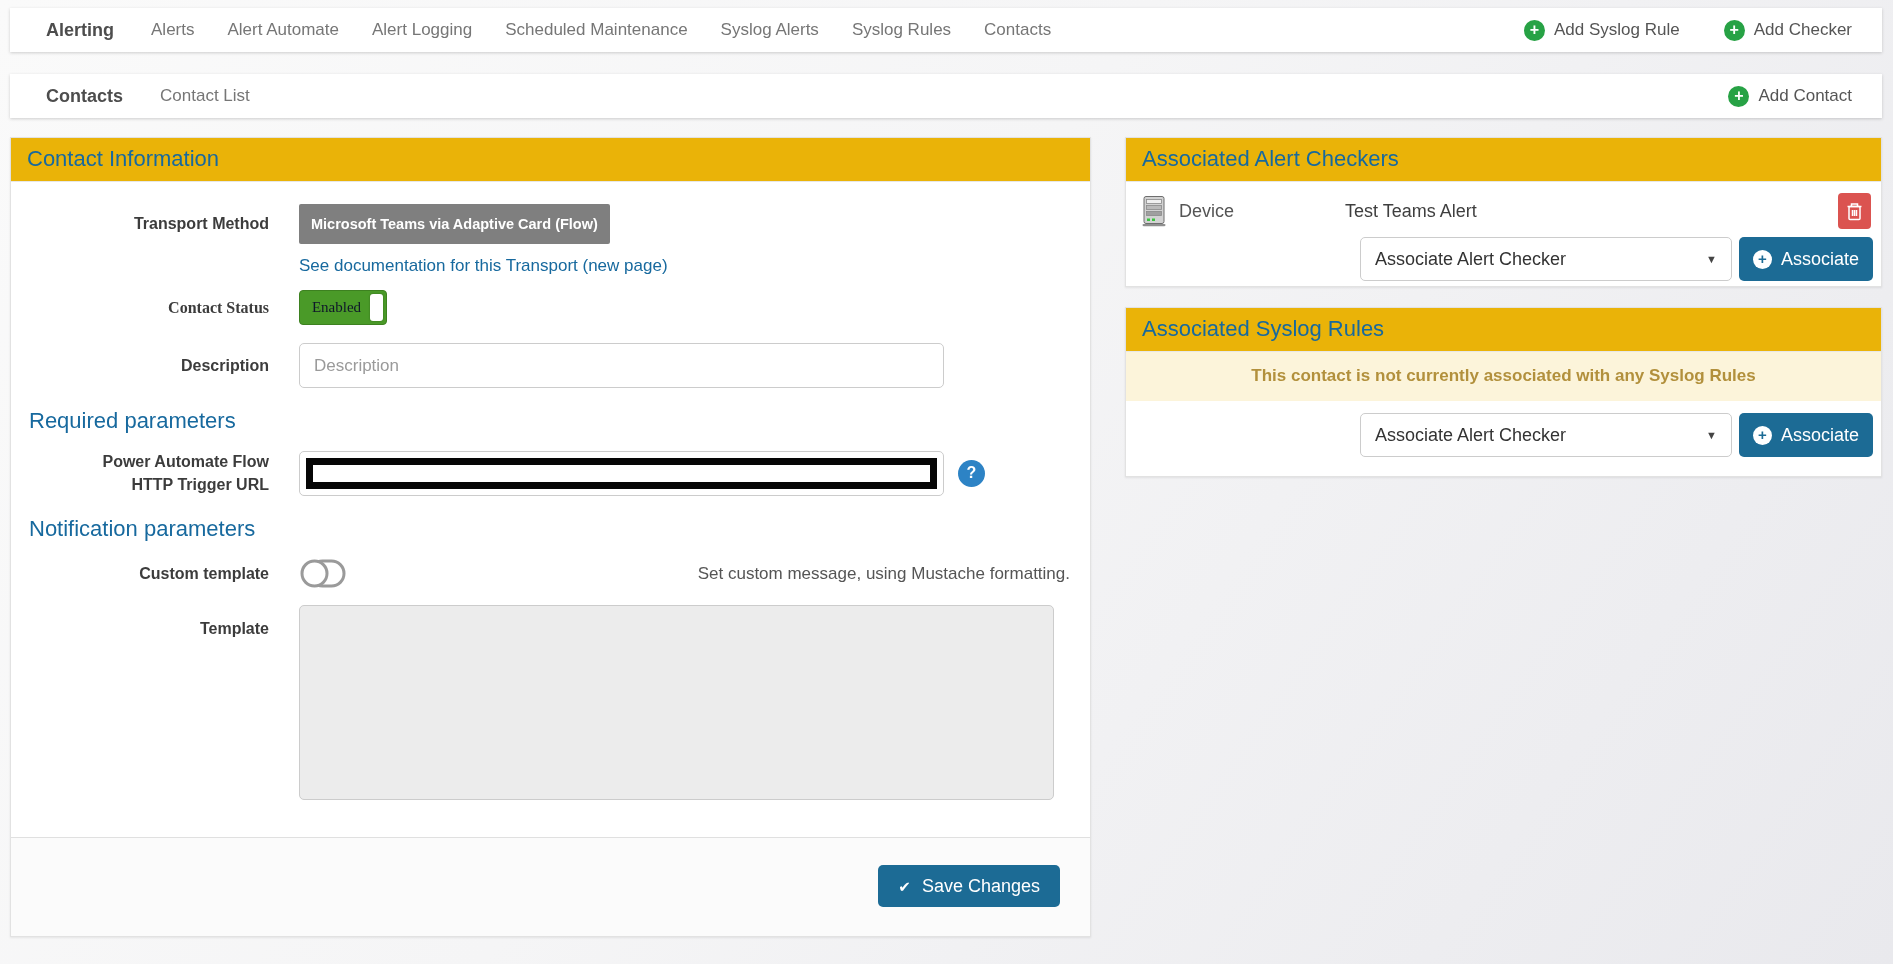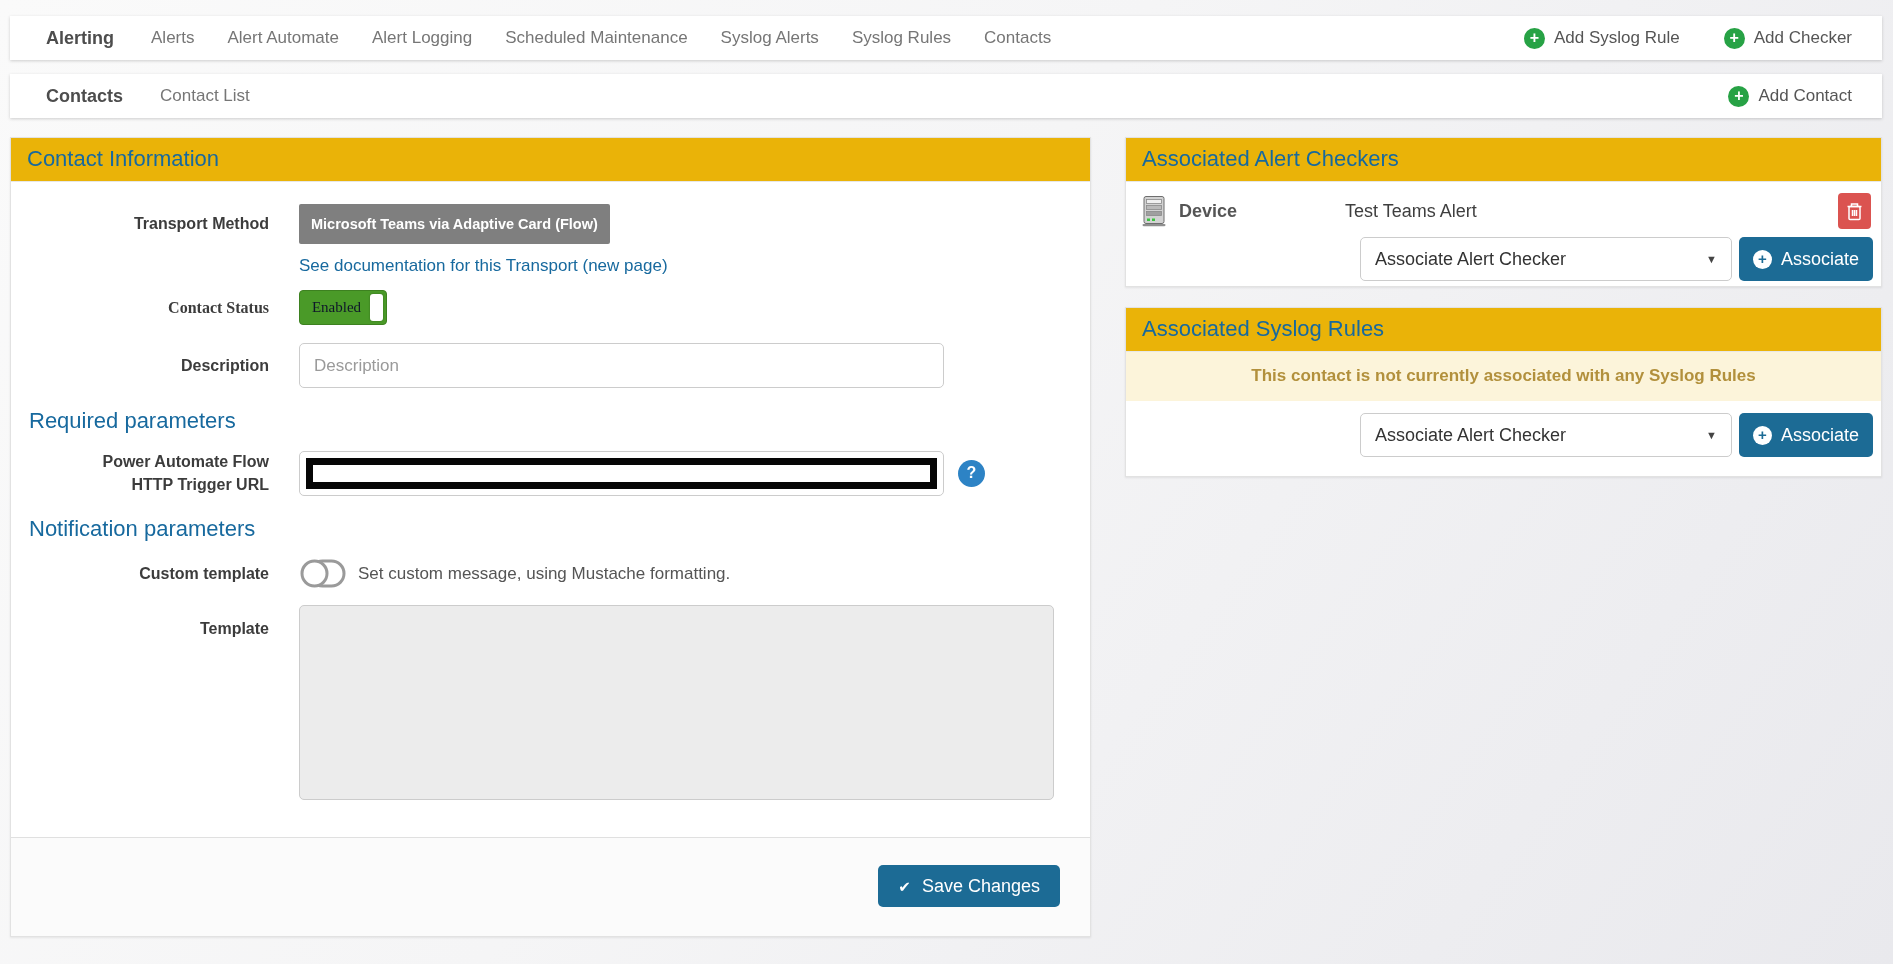--- a/index.html
+++ b/index.html
@@ -10,21 +10,21 @@
     background:linear-gradient(125deg,#fafafa 0%,#f5f5f6 45%,#e9e9ed 100%);
   }
   a { text-decoration:none; }
 
   
   .bar {
     position:absolute; left:10px; width:1872px; height:44px; background:#fff;
     box-shadow:0 1px 3px rgba(0,0,0,.18);
     display:flex; align-items:center; padding:0 30px 0 36px;
   }
-  .bar1 { top:16px; } .bar2 { top:74px; }
+  .bar1 { top:8px; } .bar2 { top:74px; }
   .nav-title { font-size:18px; font-weight:700; color:#4d4d4d; margin-right:37px; }
   .nav-item { font-size:17px; color:#767676; margin-right:33px; cursor:pointer; }
   .bar-actions { margin-left:auto; display:flex; gap:44px; align-items:center; }
   .bar-action { display:flex; align-items:center; gap:9px; color:#555; font-size:17px; cursor:pointer; }
   .plus-circle {
     width:21px; height:21px; border-radius:50%; background:var(--green_icon);
     color:#fff; display:flex; align-items:center; justify-content:center;
     font-size:16px; font-weight:700; line-height:1; padding-bottom:1px;
   }
 
@@ -69,40 +69,40 @@
   .url-input {
     width:645px; height:45px; border:1px solid #ccc; border-radius:5px;
     display:flex; align-items:center; padding:0 6px; background:#fff;
   }
   .redacted { flex:1; height:31px; border:7px solid #060606; background:#fff; }
   .help-circle {
     width:27px; height:27px; border-radius:50%; background:#2d83c5; color:#fff;
     font-weight:700; font-size:16px; display:flex; align-items:center; justify-content:center;
     margin-left:14px; cursor:pointer; flex:none;
   }
-  .custom-wrap { display:flex; align-items:center; gap:12px; }
+  .custom-wrap { display:flex; align-items:center; gap:12px;justify-content:space-between; }
   .custom-help { color:#555; font-size:17px; }
   .template-area {
     width:755px; height:195px; background:#ececec; border:1px solid #ccc;
     border-radius:5px; position:relative; cursor:text;
   }
   .panel-footer {
     position:absolute; left:0; right:0; bottom:0; height:99px;
     background:#fbfbfb; border-top:1px solid #e0e0e0;
   }
   .save-btn {
     position:absolute; right:30px; top:27px; height:42px; padding:0 20px;
     background:var(--blue_button); color:#fff; border:none; border-radius:5px; font-size:18px;
     display:flex; align-items:center; gap:11px; cursor:pointer; font-family:inherit;
   }
   .check-glyph { font-size:15px; line-height:1; }
 
   
   .assoc-row1 { display:flex; align-items:center; padding:11px 10px 2px 14px; }
-  .assoc-type { display:flex; align-items:center; gap:11px; width:205px; color:#555; font-size:18px;font-weight:bold; }
+  .assoc-type { display:flex; align-items:center; gap:11px; width:205px; color:#555; font-size:18px; }
   .assoc-name { flex:1; color:#3f3f3f; font-size:18px; }
   .trash-btn {
     width:33px; height:36px; background:var(--red_delete); border:none; border-radius:4px;
     display:flex; align-items:center; justify-content:center; cursor:pointer; flex:none;
   }
   .assoc-row2 { display:flex; align-items:center; justify-content:flex-end; gap:7px; padding:6px 8px 10px 0; }
   .select {
     width:372px; height:44px; border:1px solid #ccc; border-radius:5px; background:#fff;
     display:flex; align-items:center; justify-content:space-between; padding:0 14px;
     font-size:18px; color:#333; cursor:pointer;

